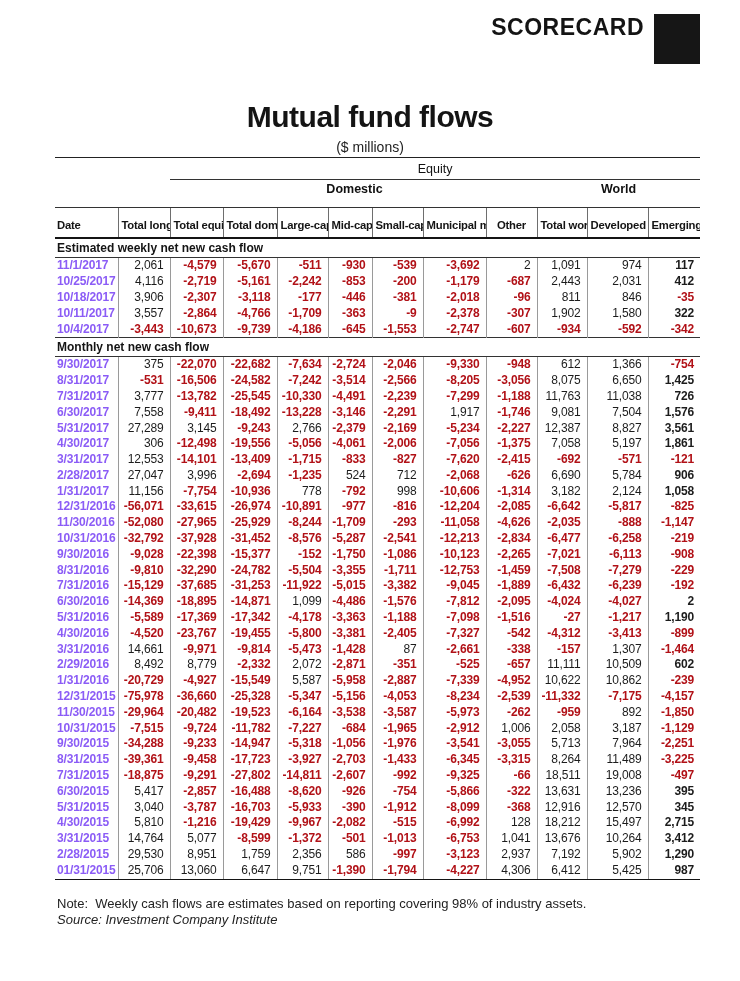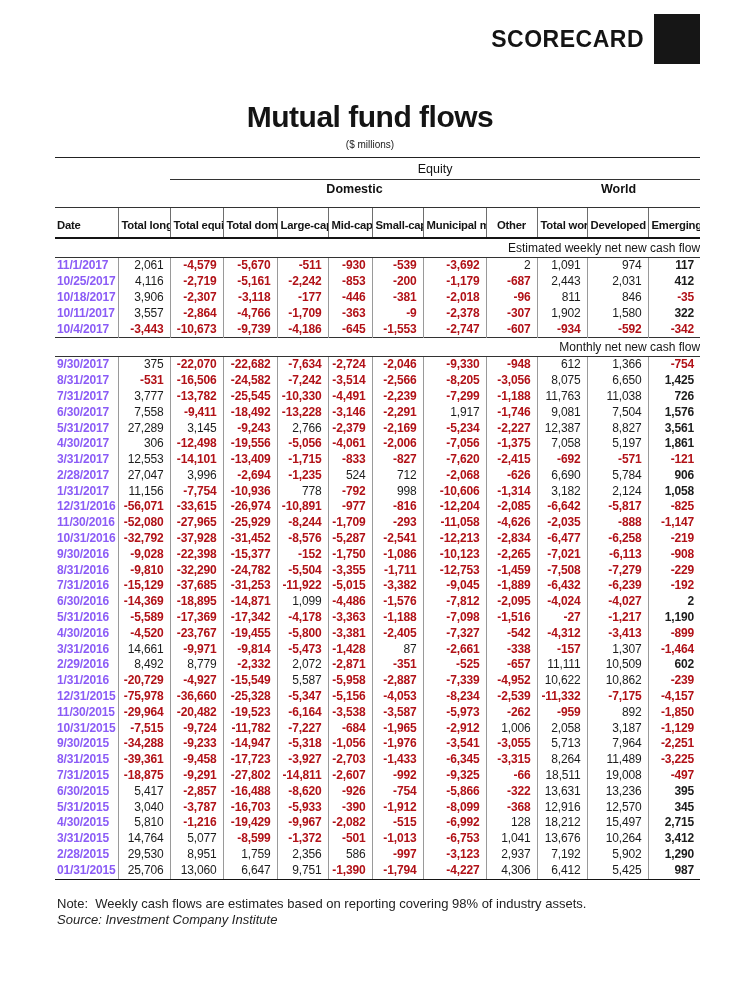--- a/index.html
+++ b/index.html
@@ -1,38 +1,38 @@
 <!DOCTYPE html>
 <html><head>
 <meta charset="utf-8">
 <style>
   html,body{margin:0;padding:0;background:#ffffff;}
   .page{position:relative;width:740px;height:981px;background:#ffffff;overflow:hidden;
         font-family:"Liberation Sans", sans-serif;color:#111;}
   
-  .masthead{position:absolute;top:14px;right:40px;display:flex;align-items:center;}
+  .masthead{position:absolute;top:14px;right:40px;display:flex;}
   .masthead-label{font-size:23px;font-weight:bold;letter-spacing:0.5px;color:#141414;margin-right:10px;}
   .masthead-box{width:46px;height:50px;background:#161616;}
   
   .title{position:absolute;top:100px;left:0;width:740px;text-align:center;
          font-size:30px;font-weight:bold;letter-spacing:-0.5px;color:#141414;}
-  .subtitle{position:absolute;top:139px;left:0;width:740px;text-align:center;font-size:10px;color:#222;}
+  .subtitle{position:absolute;top:139px;left:0;width:740px;text-align:center;font-size:14px;color:#222;}
   
   table.flows{position:absolute;top:157px;left:55px;width:645px;border-collapse:collapse;
               table-layout:fixed;border-top:1.5px solid #222;}
   table.flows td, table.flows th{overflow:hidden;white-space:nowrap;}
   tr.group1 td{border:none;padding:4px 0 3px;}
   td.gspan{font-size:12.5px;font-weight:normal;text-align:center;border-bottom:1px solid #333 !important;margin-top:26px;}
   tr.group2 td{border:none;padding:2px 0 11px;font-size:12.5px;font-weight:bold;text-align:center;}
   tr.colhead th{border-top:1px solid #333;border-bottom:2px solid #141414;
                 vertical-align:bottom;font-size:11.3px;line-height:1.18;letter-spacing:-0.2px;
                 padding:11px 3px 5px;text-align:center;font-weight:bold;color:#141414;}
   tr.colhead th + th{border-left:1px solid #6e6e6e;}
   tr.colhead th.date-h{text-align:left;padding-left:2px;}
-  td.section-label{font-weight:normal;font-size:12px;text-align:right;padding:2px 0 2px 2px;
+  td.section-label{font-weight:bold;font-size:12px;text-align:left;padding:2px 0 2px 2px;
                    border-top:1px solid #333;border-bottom:1px solid #333;color:#141414;}
   tr.data td{font-size:12px;letter-spacing:-0.15px;line-height:13.8px;padding:1px 6px 1px 2px;
              text-align:right;color:#1c1c1c;}
   tr.data td + td{border-left:1px solid #9a9a9a;}
   tr.data td.date{text-align:left;padding-left:2px;color:#8b5cf6;font-weight:bold;}
   tr.data td.neg{color:#b11117;font-weight:bold;}
   tr.data td.em{font-weight:bold;}
   tbody tr:last-child td{border-bottom:1.5px solid #141414;}
   
   .note{position:absolute;top:896px;left:57px;font-size:13px;color:#222;white-space:pre-wrap;}

